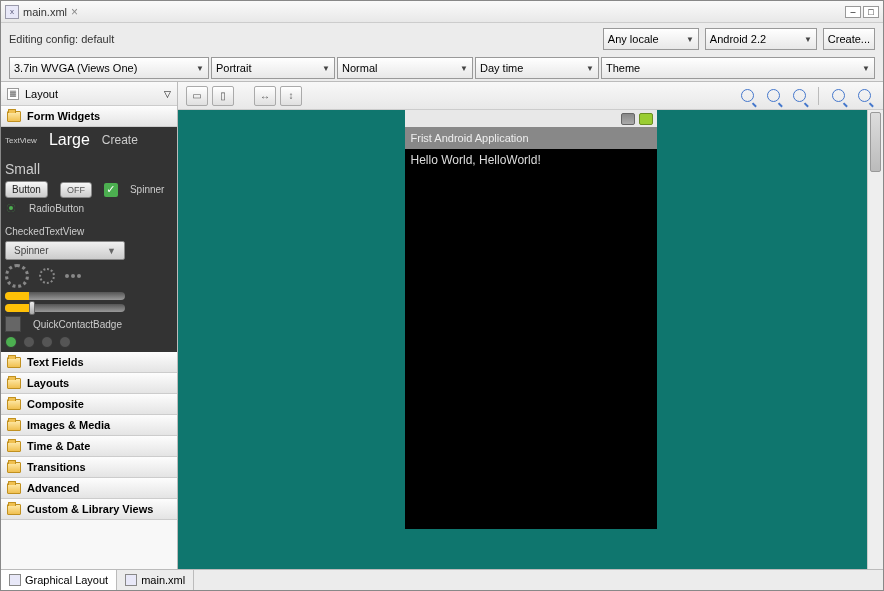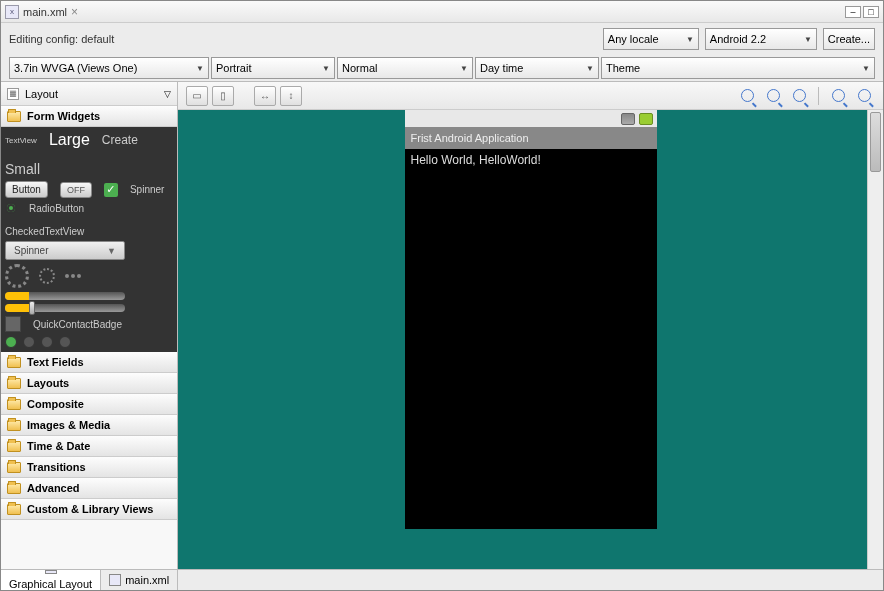--- a/index.html
+++ b/index.html
@@ -57,21 +57,21 @@
 .canvas-area { flex: 1; background: #0f766e; position: relative; overflow: auto; display: flex; justify-content: center; }
 .device { margin-top: 0; width: 252px; }
 .device-status { height: 17px; background: #e8e8e8; display: flex; align-items: center; justify-content: flex-end; padding: 0 4px; gap: 4px; }
 .status-icon { width: 14px; height: 12px; border-radius: 2px; }
 .status-icon.batt { background: linear-gradient(#888,#aaa); border: 1px solid #666; }
 .status-icon.sig { background: #9acd32; border: 1px solid #6b8e23; }
 .device-titlebar { height: 22px; background: #888; color: #eee; font-size: 11px; display: flex; align-items: center; padding: 0 6px; }
 .device-content { height: 380px; background: #000; color: #ddd; font-size: 12px; padding: 4px 6px; }
 .bottom-tabs { height: 21px; border-top: 1px solid #bbb; display: flex; align-items: stretch; background: #ececec; }
 .btab { display: flex; align-items: center; padding: 0 8px; border-right: 1px solid #bbb; cursor: pointer; gap: 4px; font-size: 11px; }
-.btab.active { background: #fff; flex-direction: column; }
+.btab.active { background: #fff; }
 .btab-icon { width: 12px; height: 12px; border: 1px solid #888; background: #e8e8f8; }
 .scroll-v { position: absolute; right: 0; top: 0; bottom: 0; width: 16px; background: #eee; border-left: 1px solid #ccc; }
 .scroll-thumb { position: absolute; left: 2px; right: 2px; top: 2px; height: 60px; background: linear-gradient(#ddd,#bbb); border: 1px solid #999; border-radius: 2px; }
 </style>
 </head>
 <body>
 
 <div class="titlebar">
   <span class="file-icon">x</span>
   <span class="tab-title">main.xml</span>

